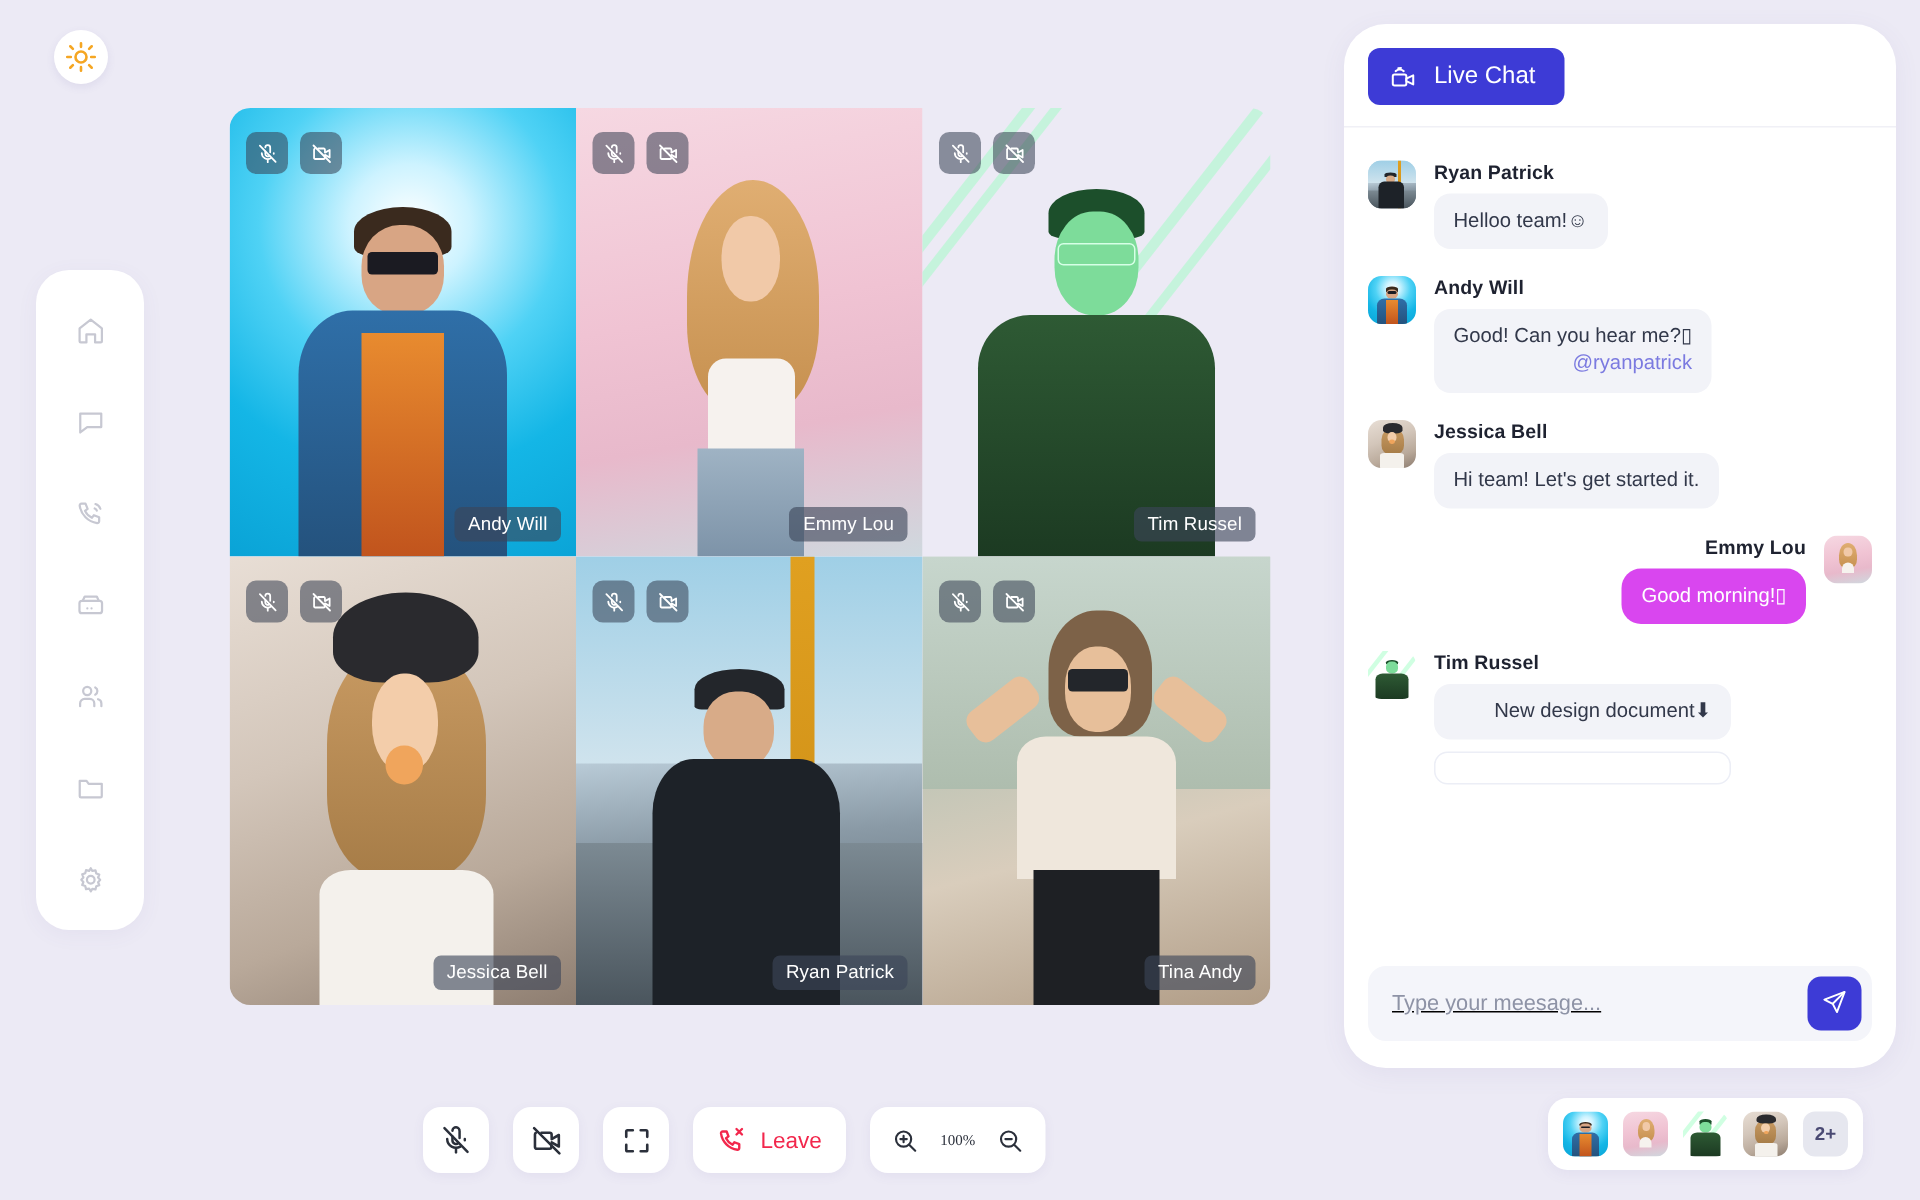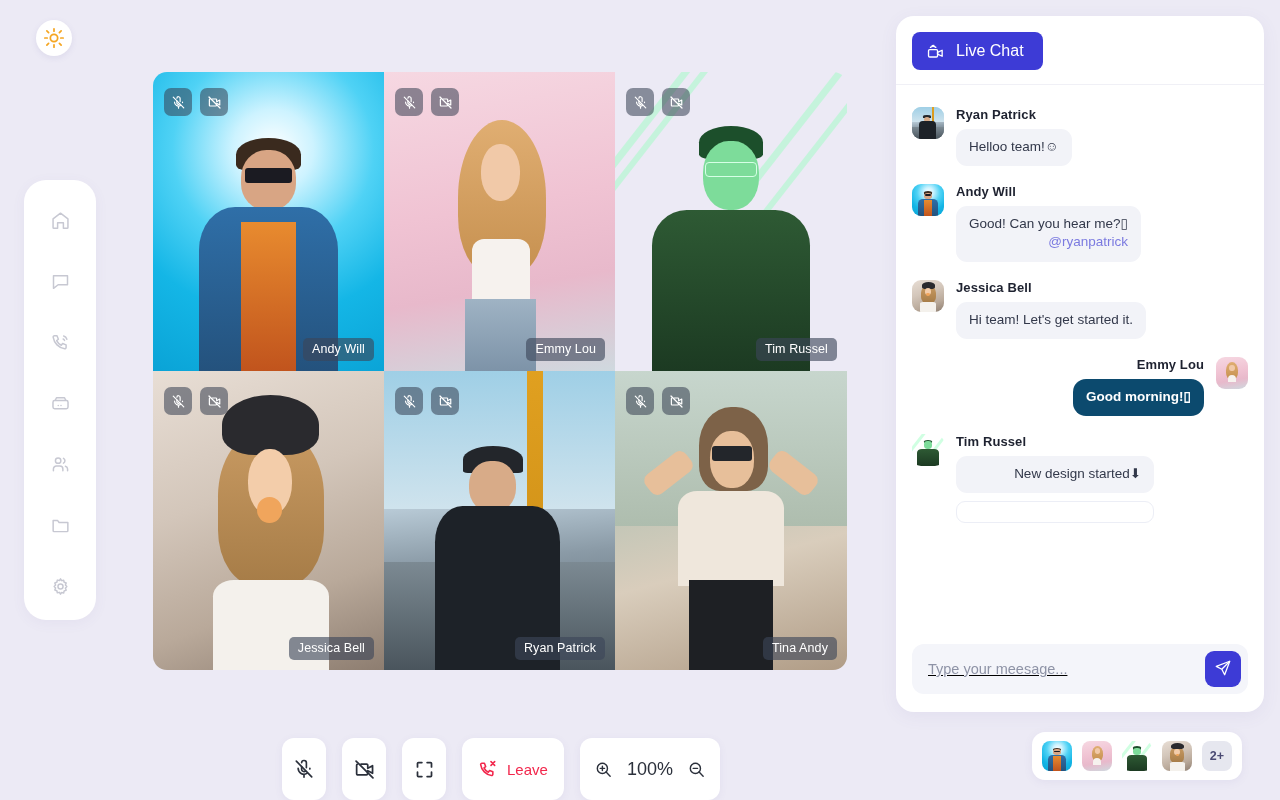--- a/index.html
+++ b/index.html
@@ -167,21 +167,21 @@
   
   .bottom-bar {
     position: absolute;
     left: 282px;
     top: 738px;
     display: flex;
     align-items: center;
     gap: 16px;
   }
   .bb-btn {
-    height: 62px;
+    height: 44px;
     min-width: 44px;
     border-radius: 12px;
     background: #ffffff;
     display: flex;
     align-items: center;
     justify-content: center;
     cursor: pointer;
     color: #2b303b;
     box-shadow: 0 2px 8px rgba(100,90,160,.07);
   }
@@ -192,31 +192,31 @@
     color: #f2274c;
     font-size: 15px;
   }
   .bb-zoom {
     padding: 0 14px;
     gap: 14px;
     font-size: 13.5px;
     color: #2b303b;
   }
   .bb-zoom .zicon { cursor: pointer; display:flex; }
-  .zlabel { font-family: Liberation Sans, sans-serif; font-size: 18px; }
+  .zlabel { font-family: Liberation Serif, serif; font-size: 10px; }
 
   
   .chat {
     position: absolute;
     left: 896px;
     top: 16px;
     width: 368px;
     height: 696px;
     background: #ffffff;
-    border-radius: 18px;
+    border-radius: 28px;
     box-shadow: 0 4px 18px rgba(100,90,160,.07);
     overflow: hidden;
     display: flex;
     flex-direction: column;
   }
   .chat-head {
     padding: 16px 16px 14px;
     border-bottom: 1px solid #f0f0f6;
   }
   .live-chat-btn {
@@ -269,24 +269,23 @@
     border-radius: 11px;
     padding: 9px 13px 10px;
     font-size: 13.5px;
     line-height: 1.35;
     color: #32384a;
     max-width: 216px;
     word-break: break-word;
     text-align: right;
   }
   .bubble.self {
-    background: #0c4a6e;
+    background: #d946ef;
     color: #fff;
     border-radius: 13px;
-    font-weight: bold;
   }
   .bubble .mention { color: #7b7ae0; display: block; }
   .attach-card {
     margin-top: 8px;
     height: 22px;
     border: 1px solid #eceef6;
     border-radius: 9px;
     width: 198px;
   }
 
@@ -774,21 +773,21 @@
           <div class="tim-stripe" style="left:10%;top:-20%;width:3px;height:95%;"></div>
           <div class="tim-stripe" style="left:80%;top:-20%;width:3px;height:95%;"></div>
           <div class="tim-hair"></div>
             <div class="tim-face"></div>
             <div class="tim-coat"></div>
         </div>
       </div>
       <div class="msg-col">
         <div class="msg-name">Tim Russel</div>
         <div class="bubble">
-          <span>New design started⬇</span>
+          <span>New design document⬇</span>
         </div>
         <div class="attach-card"></div>
       </div>
     </div>
   </div>
 
   <div class="chat-foot">
     <div class="input-wrap">
       <input type="text" placeholder="Type your meesage..." style="">
       <button class="send-btn">

